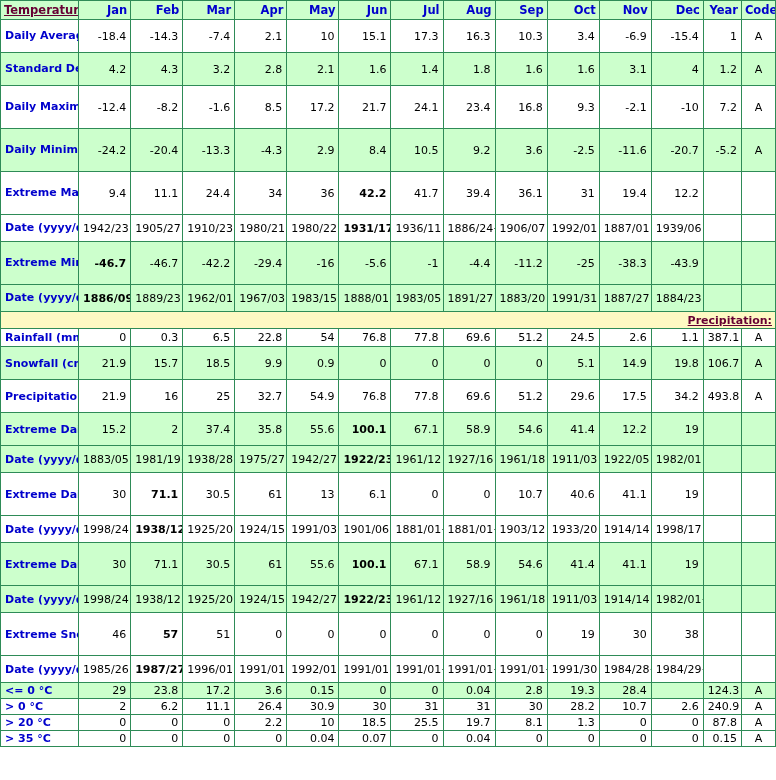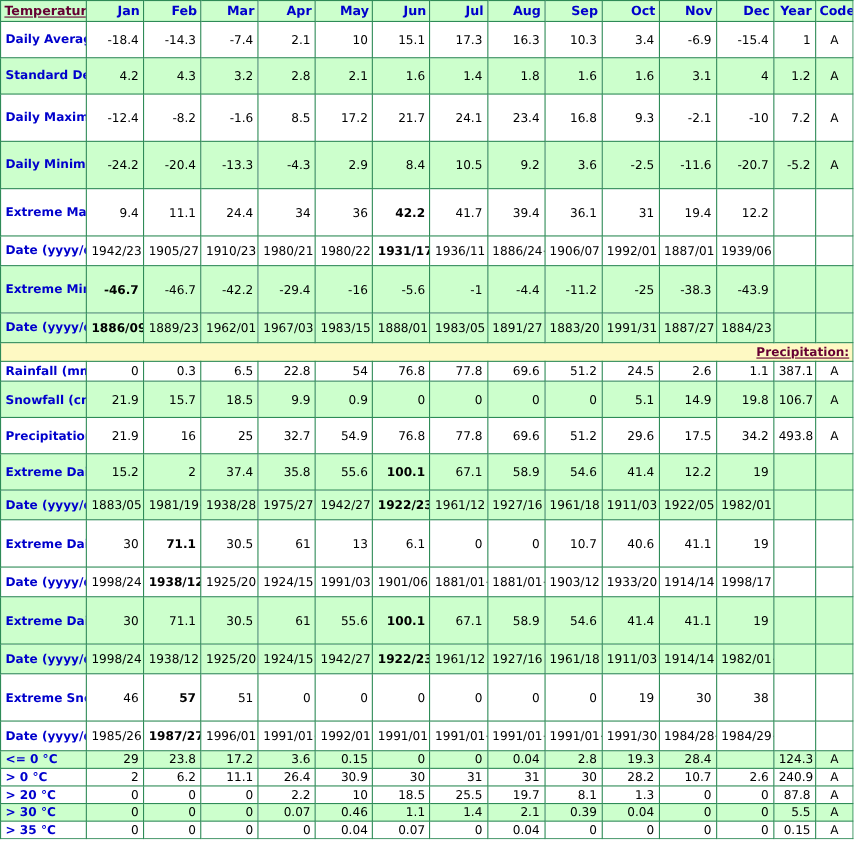--- a/index.html
+++ b/index.html
@@ -496,37 +496,20 @@
         <td class="num">18.5</td>
         <td class="num">25.5</td>
         <td class="num">19.7</td>
         <td class="num">8.1</td>
         <td class="num">1.3</td>
         <td class="num">0</td>
         <td class="num">0</td>
         <td class="num">87.8</td>
         <td class="code">A</td>
       </tr>
-      <tr class="alt days">
-        <td class="rowlabel ">&gt; 30 °C</td>
-        <td class="num">0</td>
-        <td class="num">0</td>
-        <td class="num">0</td>
-        <td class="num">0.07</td>
-        <td class="num">0.46</td>
-        <td class="num">1.1</td>
-        <td class="num">1.4</td>
-        <td class="num">2.1</td>
-        <td class="num">0.39</td>
-        <td class="num">0.04</td>
-        <td class="num">0</td>
-        <td class="num">0</td>
-        <td class="num">5.5</td>
-        <td class="code">A</td>
-      </tr>
       <tr class="plain days">
         <td class="rowlabel ">&gt; 35 °C</td>
         <td class="num">0</td>
         <td class="num">0</td>
         <td class="num">0</td>
         <td class="num">0</td>
         <td class="num">0.04</td>
         <td class="num">0.07</td>
         <td class="num">0</td>
         <td class="num">0.04</td>

